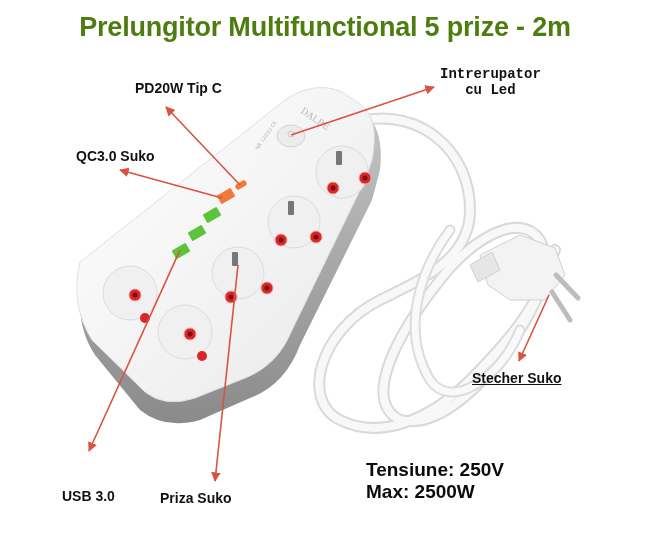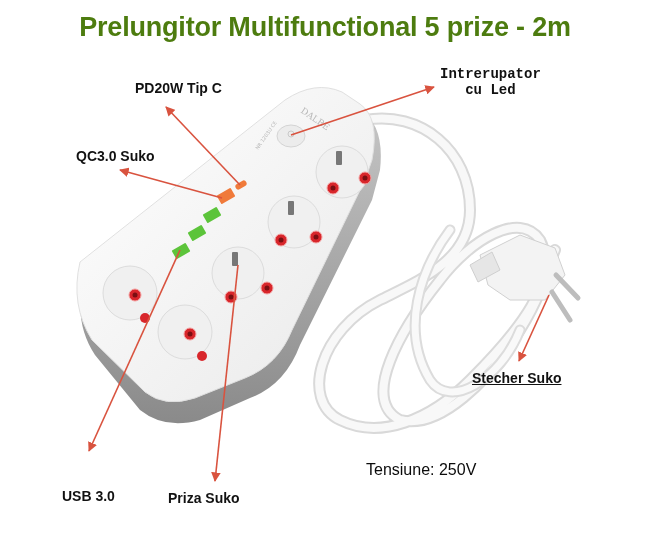--- a/index.html
+++ b/index.html
@@ -1,19 +1,19 @@
 <!DOCTYPE html>
 <html><head>
 <meta charset="utf-8">
 <style>
   html,body{margin:0;padding:0;}
   body{width:650px;height:550px;background:#ffffff;position:relative;overflow:hidden;font-family:"Liberation Sans",sans-serif;}
   .title{position:absolute;top:12px;left:0;width:650px;text-align:center;font-weight:bold;font-size:27px;color:#4d7c0f;letter-spacing:-0.2px;}
   .label{position:absolute;font-weight:bold;font-size:14px;color:#111;white-space:nowrap;}
-  .specs{position:absolute;left:366px;top:459px;font-weight:normal;font-size:16px;color:#0b0b0b;line-height:22px;}
+  .specs{position:absolute;left:366px;top:459px;font-weight:bold;font-size:19px;color:#0b0b0b;line-height:22px;}
   svg.scene{position:absolute;left:0;top:0;}
 </style>
 </head>
 <body>
 
 <div class="title">Prelungitor Multifunctional 5 prize - 2m</div>
 
 <svg class="scene" width="650" height="550" viewBox="0 0 650 550">
   <defs>
     <linearGradient id="bodyTop" x1="0" y1="0" x2="1" y2="1">
@@ -110,18 +110,19 @@
   </g>
 </svg>
 
 <div class="label" style="left:112px;top:80px;margin-left:23px;">PD20W Tip C</div>
 <div class="label" style="left:76px;top:148px;">QC3.0 Suko</div>
 <div class="label" style="left:440px;top:66px;text-align:center;font-family:Liberation Mono, monospace;">
   <div>Intrerupator</div>
   <div>cu Led</div>
 </div>
 <div class="label" style="left:62px;top:454px;margin-top:34px;">USB 3.0</div>
-<div class="label" style="left:168px;top:490px;">Priza Suko</div>
+<div class="label" style="left:160px;top:490px;">Priza Suko</div>
 <div class="label" style="left:472px;top:370px;text-decoration:underline;">Stecher Suko</div>
 
 <div class="specs">
   <div>Tensiune: 250V</div>
+  <div>Max: 2500W</div>
 </div>
 
 </body></html>

